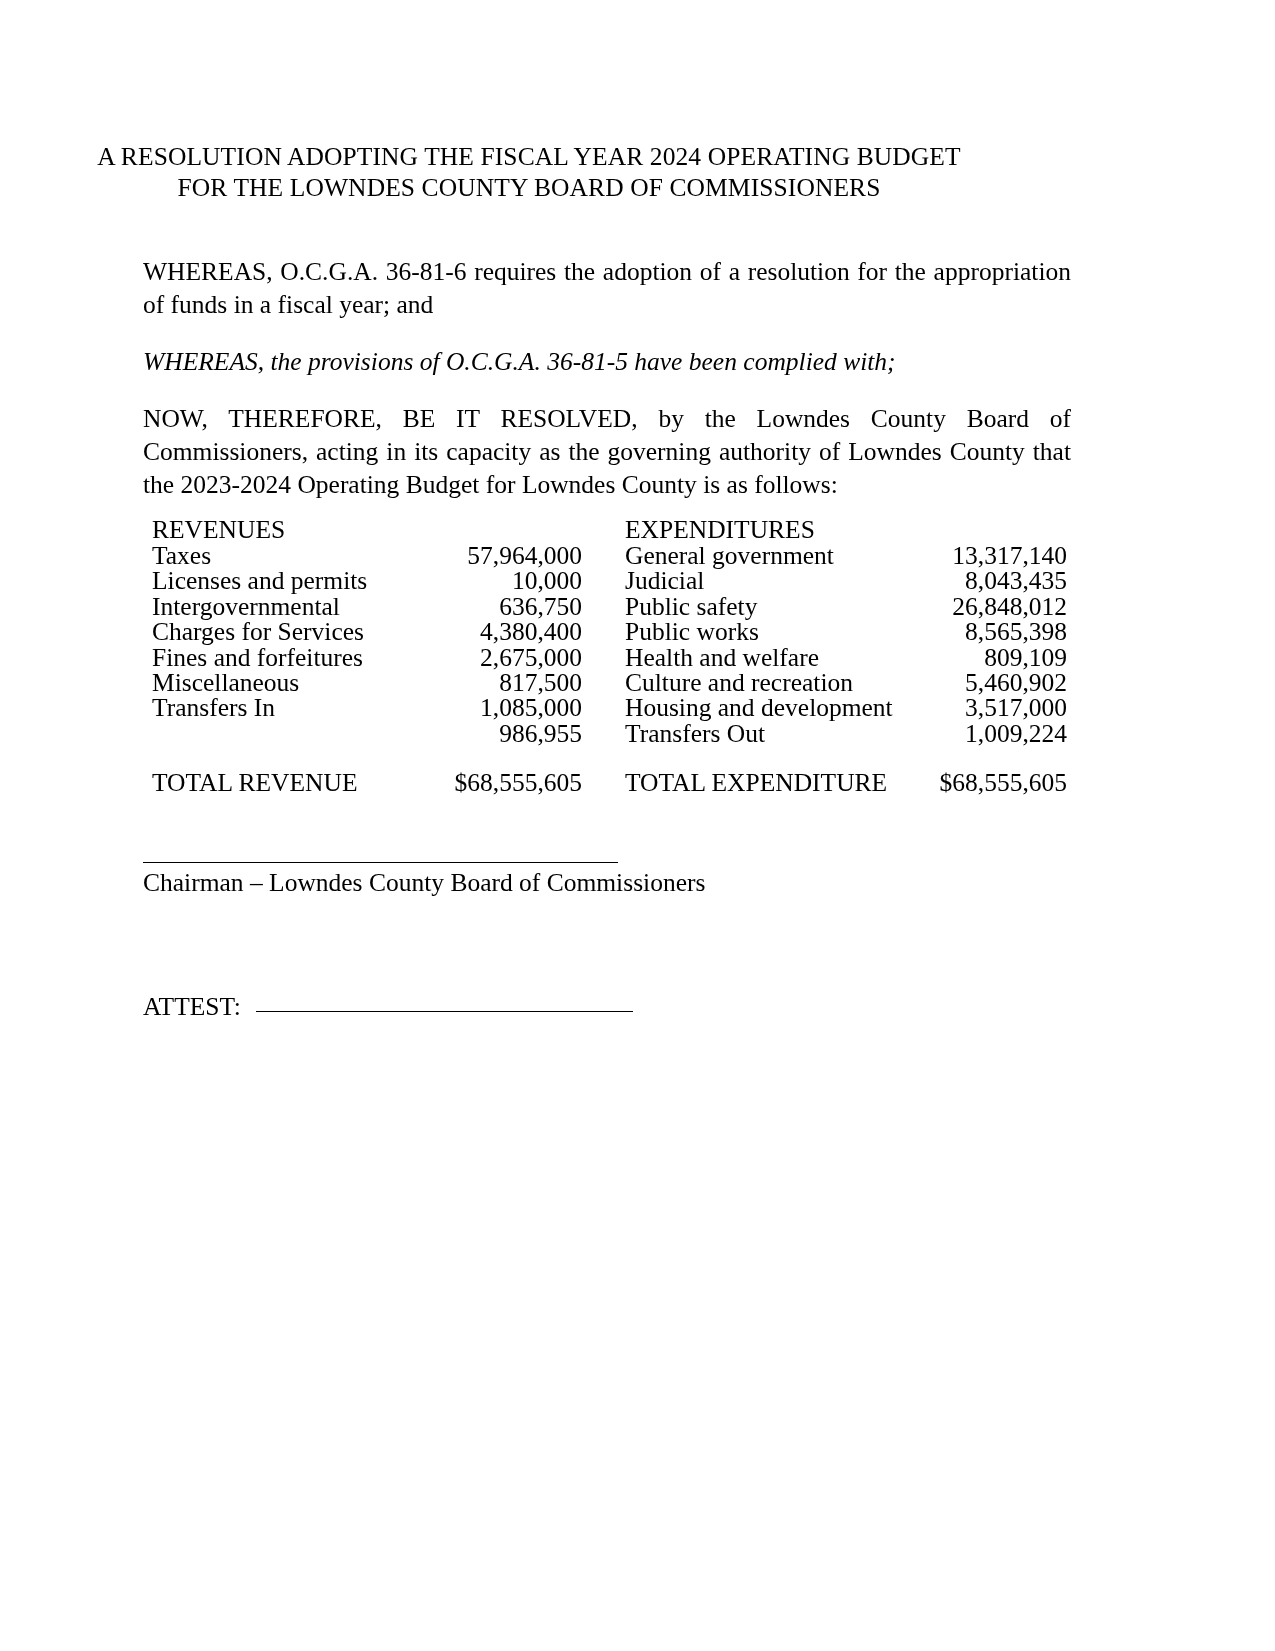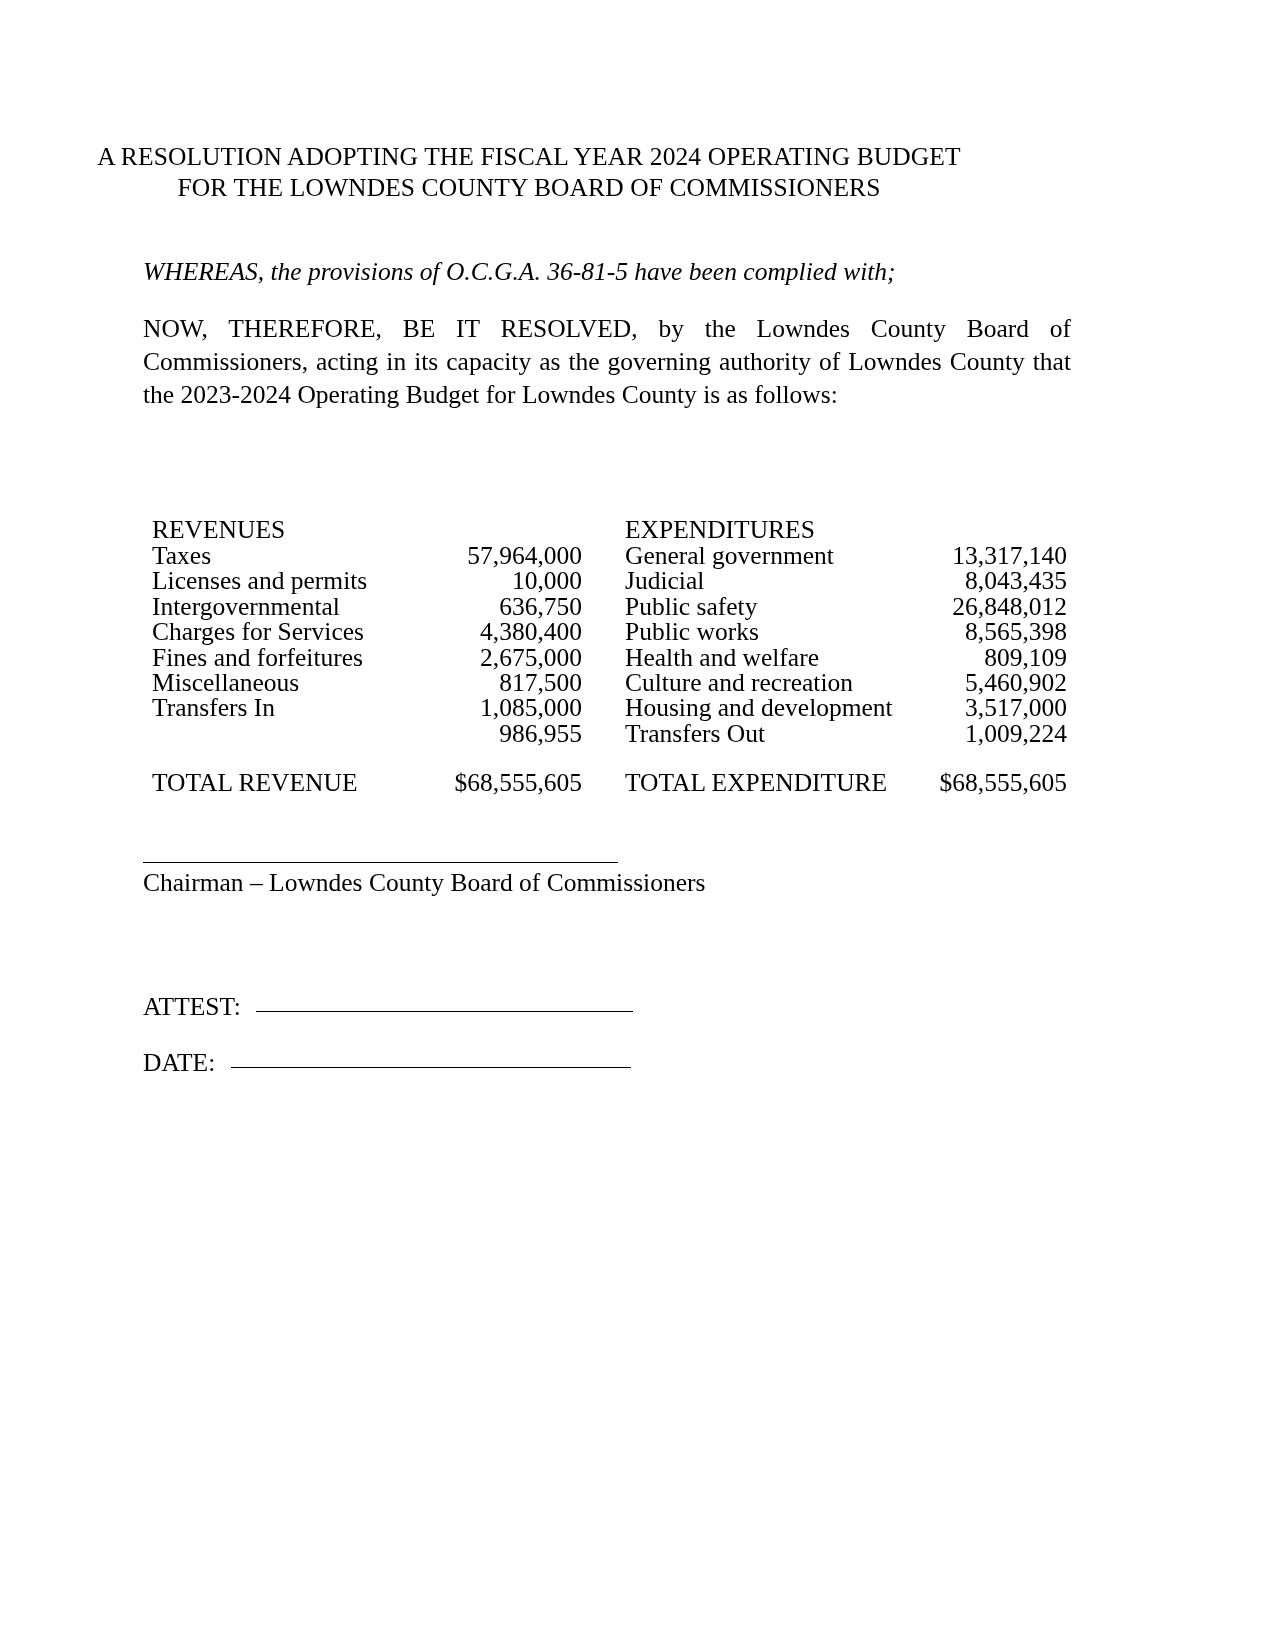--- a/index.html
+++ b/index.html
@@ -135,20 +135,21 @@
 <body>
 
 <div class="page">
 
   <div class="title-block">
     <div class="title-line">A RESOLUTION ADOPTING THE FISCAL YEAR 2024 OPERATING BUDGET</div>
     <div class="title-line">FOR THE LOWNDES COUNTY BOARD OF COMMISSIONERS</div>
   </div>
 
   <div class="body-block">
+    <p class="para p1">WHEREAS, O.C.G.A. 36-81-6 requires the adoption of a resolution for the appropriation of funds in a fiscal year; and</p>
     <p class="para p2">WHEREAS, the provisions of O.C.G.A. 36-81-5 have been complied with;</p>
     <p class="para p3">NOW, THEREFORE, BE IT RESOLVED, by the Lowndes County Board of Commissioners, acting in its capacity as the governing authority of Lowndes County that the 2023-2024 Operating Budget for Lowndes County is as follows:</p>
   </div>
 
   <div class="budget">
     <table class="budget-table">
       <tbody>
         <tr class="header-row">
           <td class="rev-label">REVENUES</td>
           <td class="rev-amt"></td>
@@ -243,19 +244,15 @@
   <div class="sig-block">
     <div class="sig-rule"></div>
     <div class="sig-caption">Chairman – Lowndes County Board of Commissioners</div>
   </div>
 
   <div class="attest-block">
     <div class="field-row">
       <span class="field-label">ATTEST:</span>
       <span class="field-rule attest"></span>
     </div>
-    <div class="field-row">
-      <span class="field-label">DATE:</span>
-      <span class="field-rule date"></span>
-    </div>
   </div>
 
 </div>
 
 </body></html>

